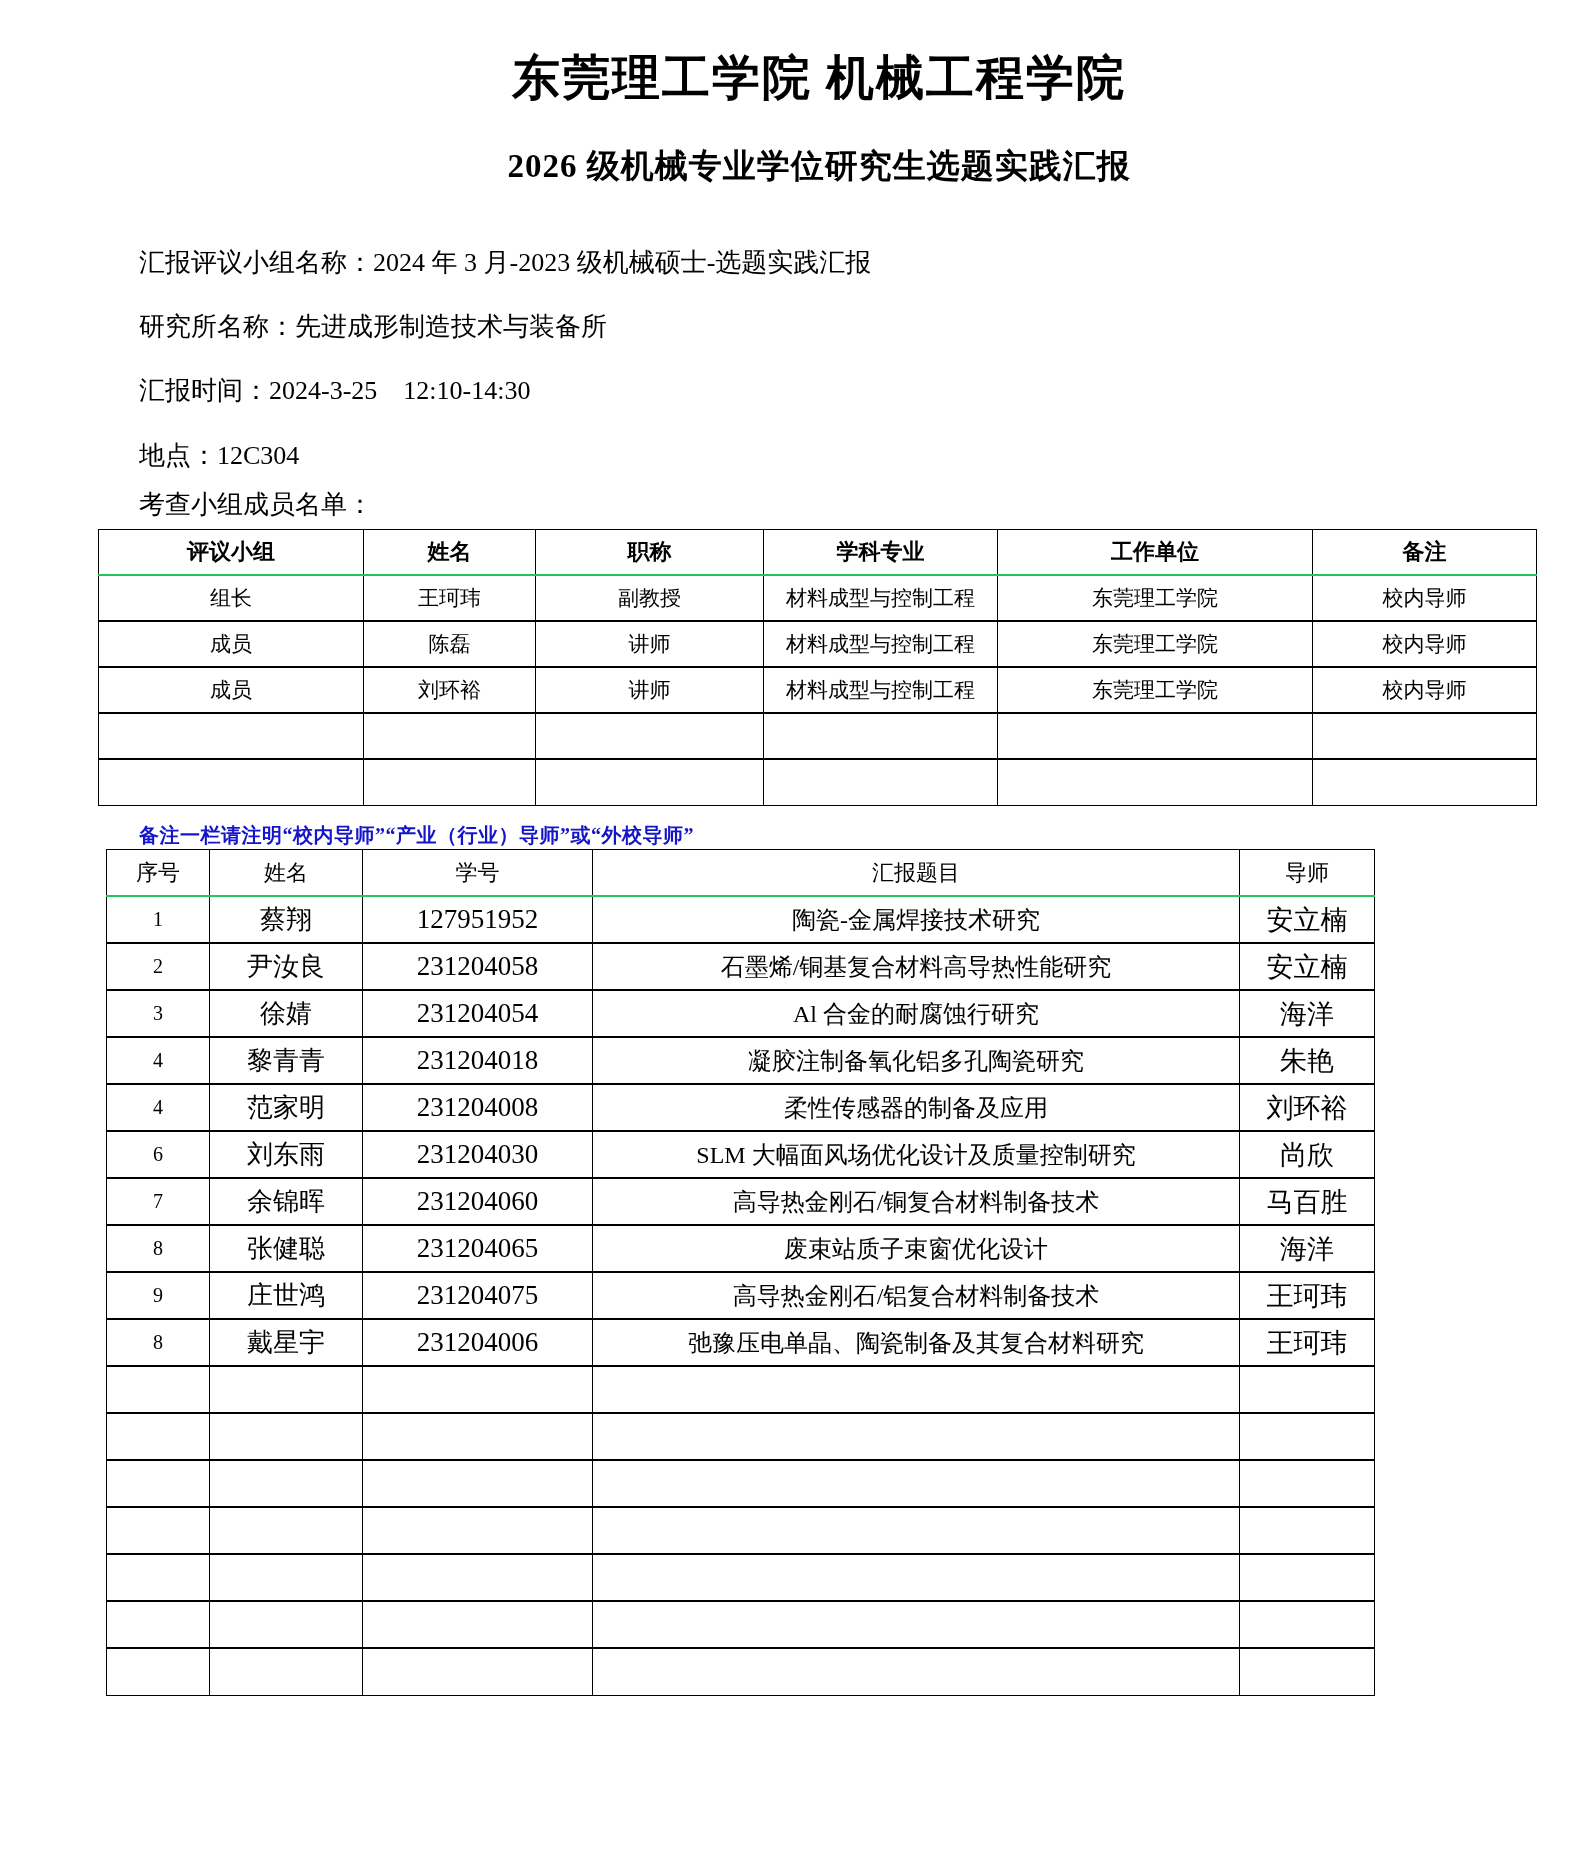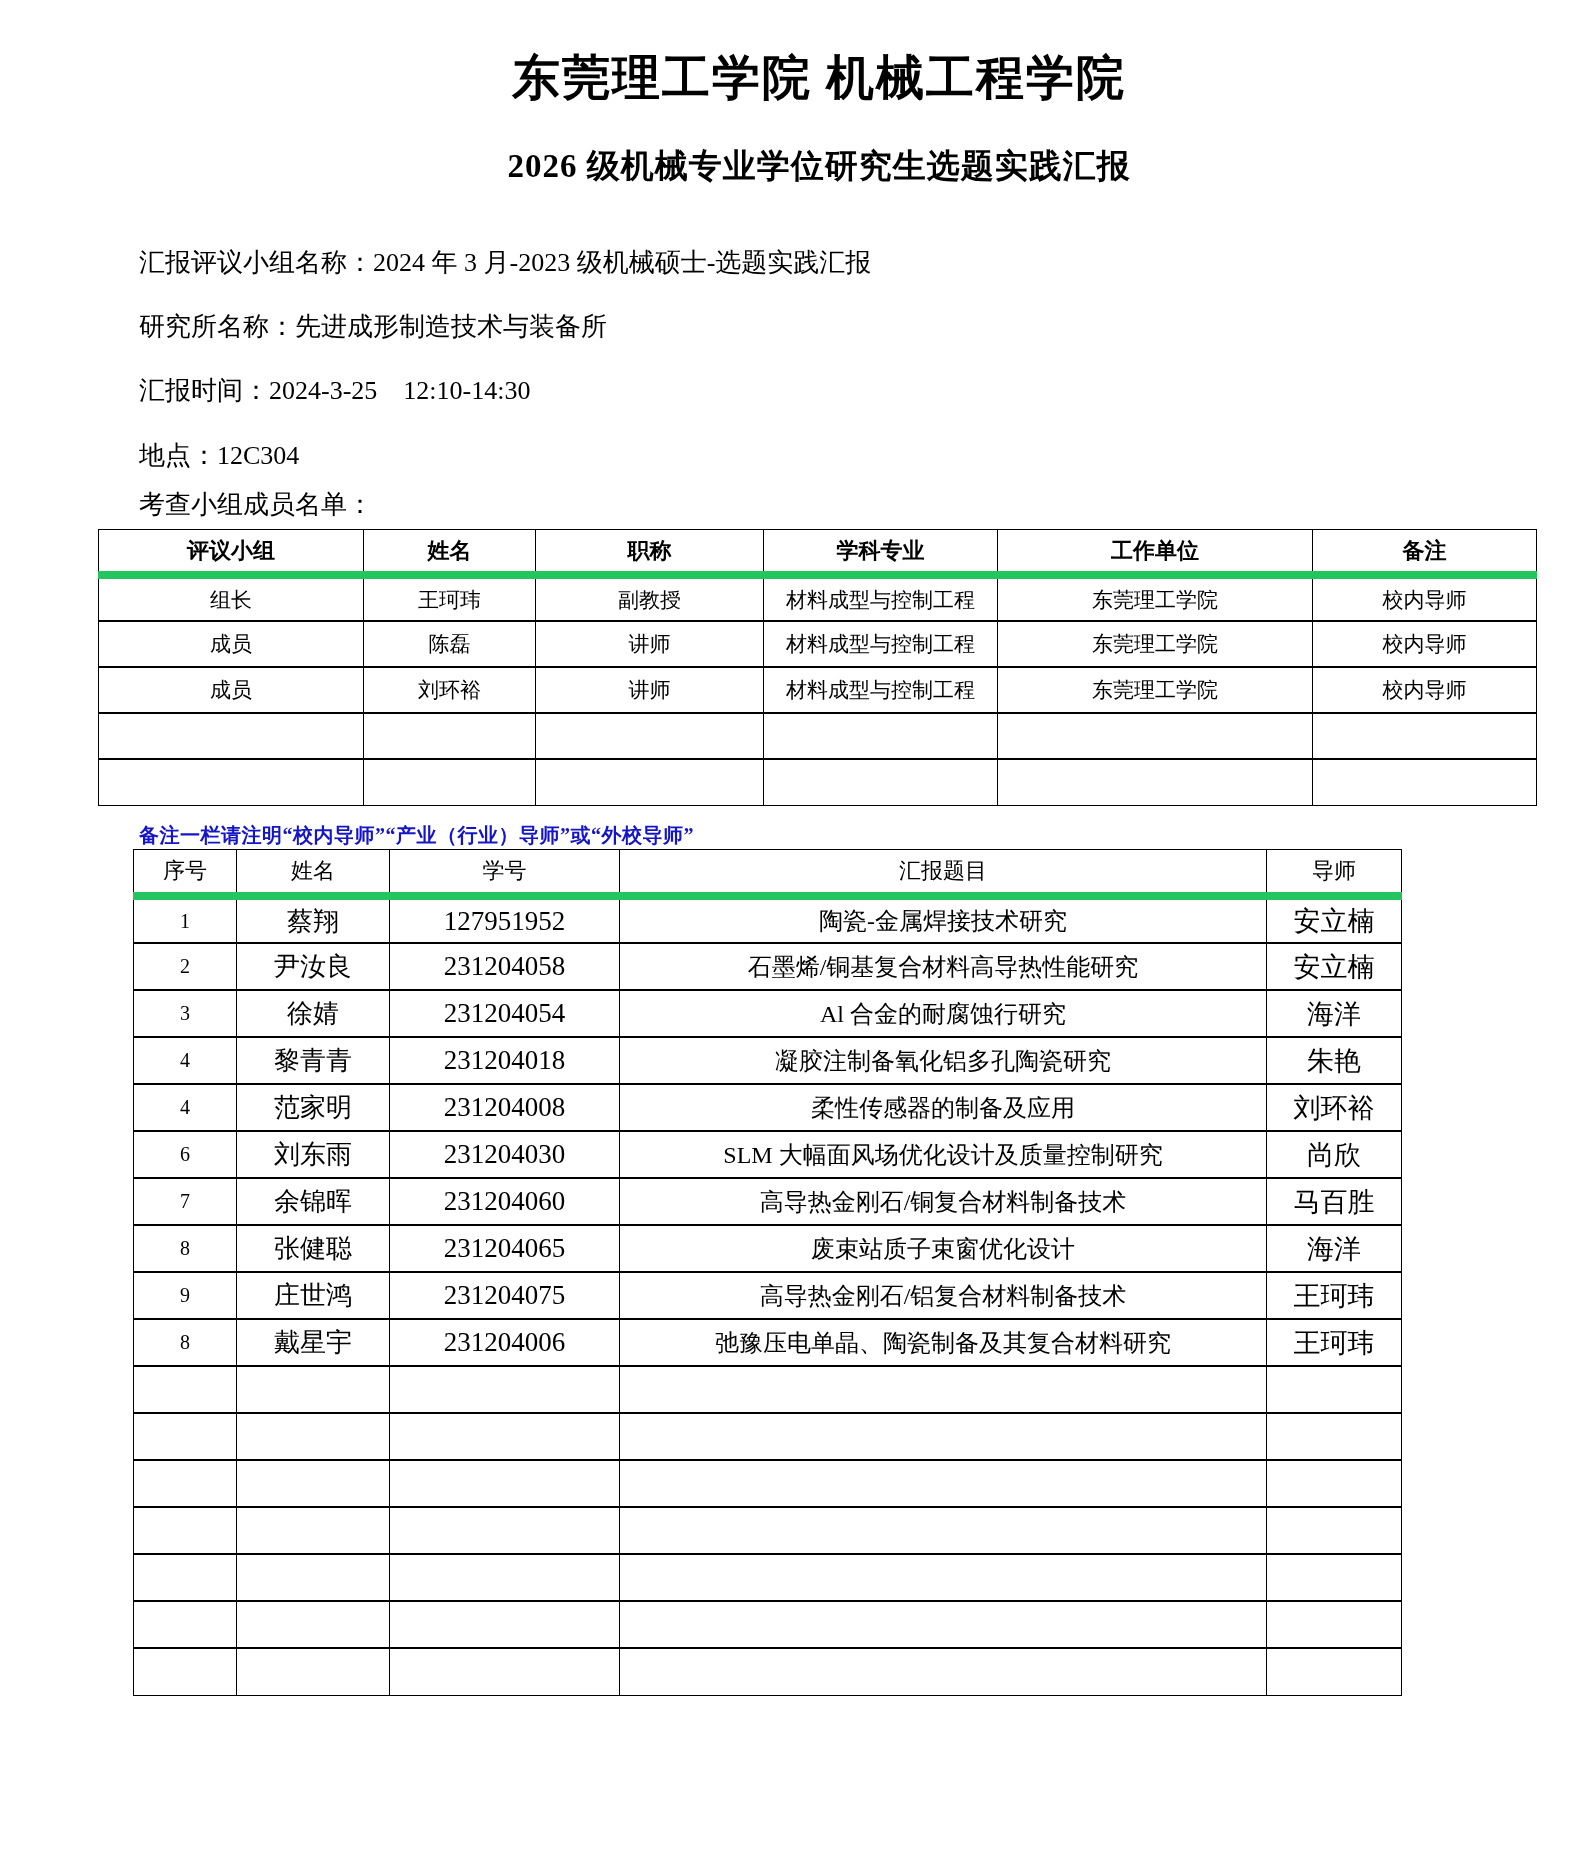--- a/index.html
+++ b/index.html
@@ -28,36 +28,36 @@
   .info-line span { white-space:pre-wrap; }
   .info-line.location { margin-bottom:18px; }
   .info-line.committee-label { margin-bottom:9px; }
 
   table { border-collapse:collapse; table-layout:fixed; }
   th, td {
     border:1px solid #000; text-align:center; vertical-align:middle;
     padding:0 4px; overflow:hidden;
   }
   
-  thead th { border-bottom:8px solid #22c55e; }
+  thead th { border-bottom:2px solid #22c55e; }
   tbody tr td { border-top:2px solid #000; }
 
   .committee-table { margin-left:72px; width:1438px; }
   .committee-table th { font-size:22px; font-weight:bold; }
   .committee-table td { font-size:21px;margin-top:48px; }
   .committee-table tr { height:46px; }
 
   .remark-note {
     margin:16px 0 0 113px;
     font-size:20px; font-weight:bold; letter-spacing:0.5px;
   }
 
   .students-label { margin:50px 0 10px 113px; font-size:26px; }
 
-  .students-table { margin-left:107px; width:1268px;border-radius:14px; }
+  .students-table { margin-left:80px; width:1268px;border-radius:14px; }
   .students-table tr { height:47px; }
   .students-table th { font-size:22px; font-weight:normal; }
   .students-table td:nth-child(1) { font-size:20px; }
   .students-table td:nth-child(2) { font-size:26px; }
   .students-table td:nth-child(3) { font-size:27px; }
   .students-table td:nth-child(4) { font-size:24px; }
   .students-table td:nth-child(5) { font-size:27px; }
 </style>
 </head>
 <body>

